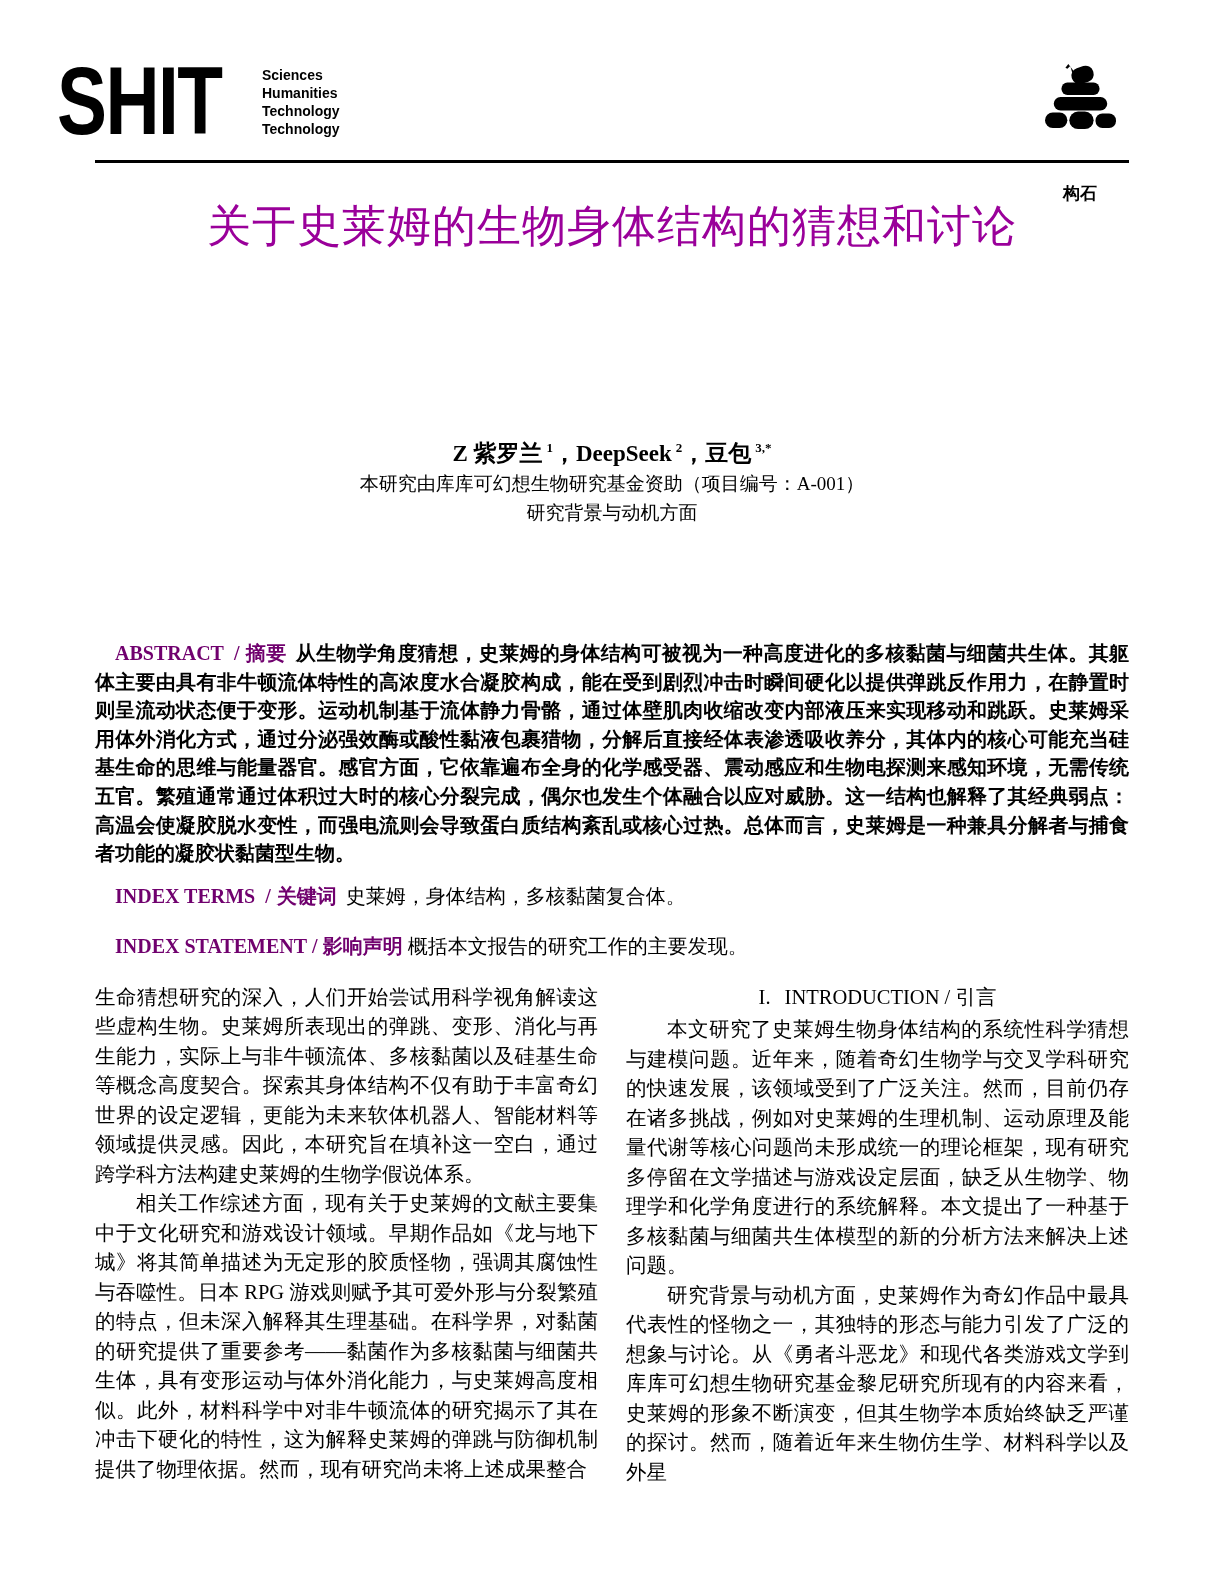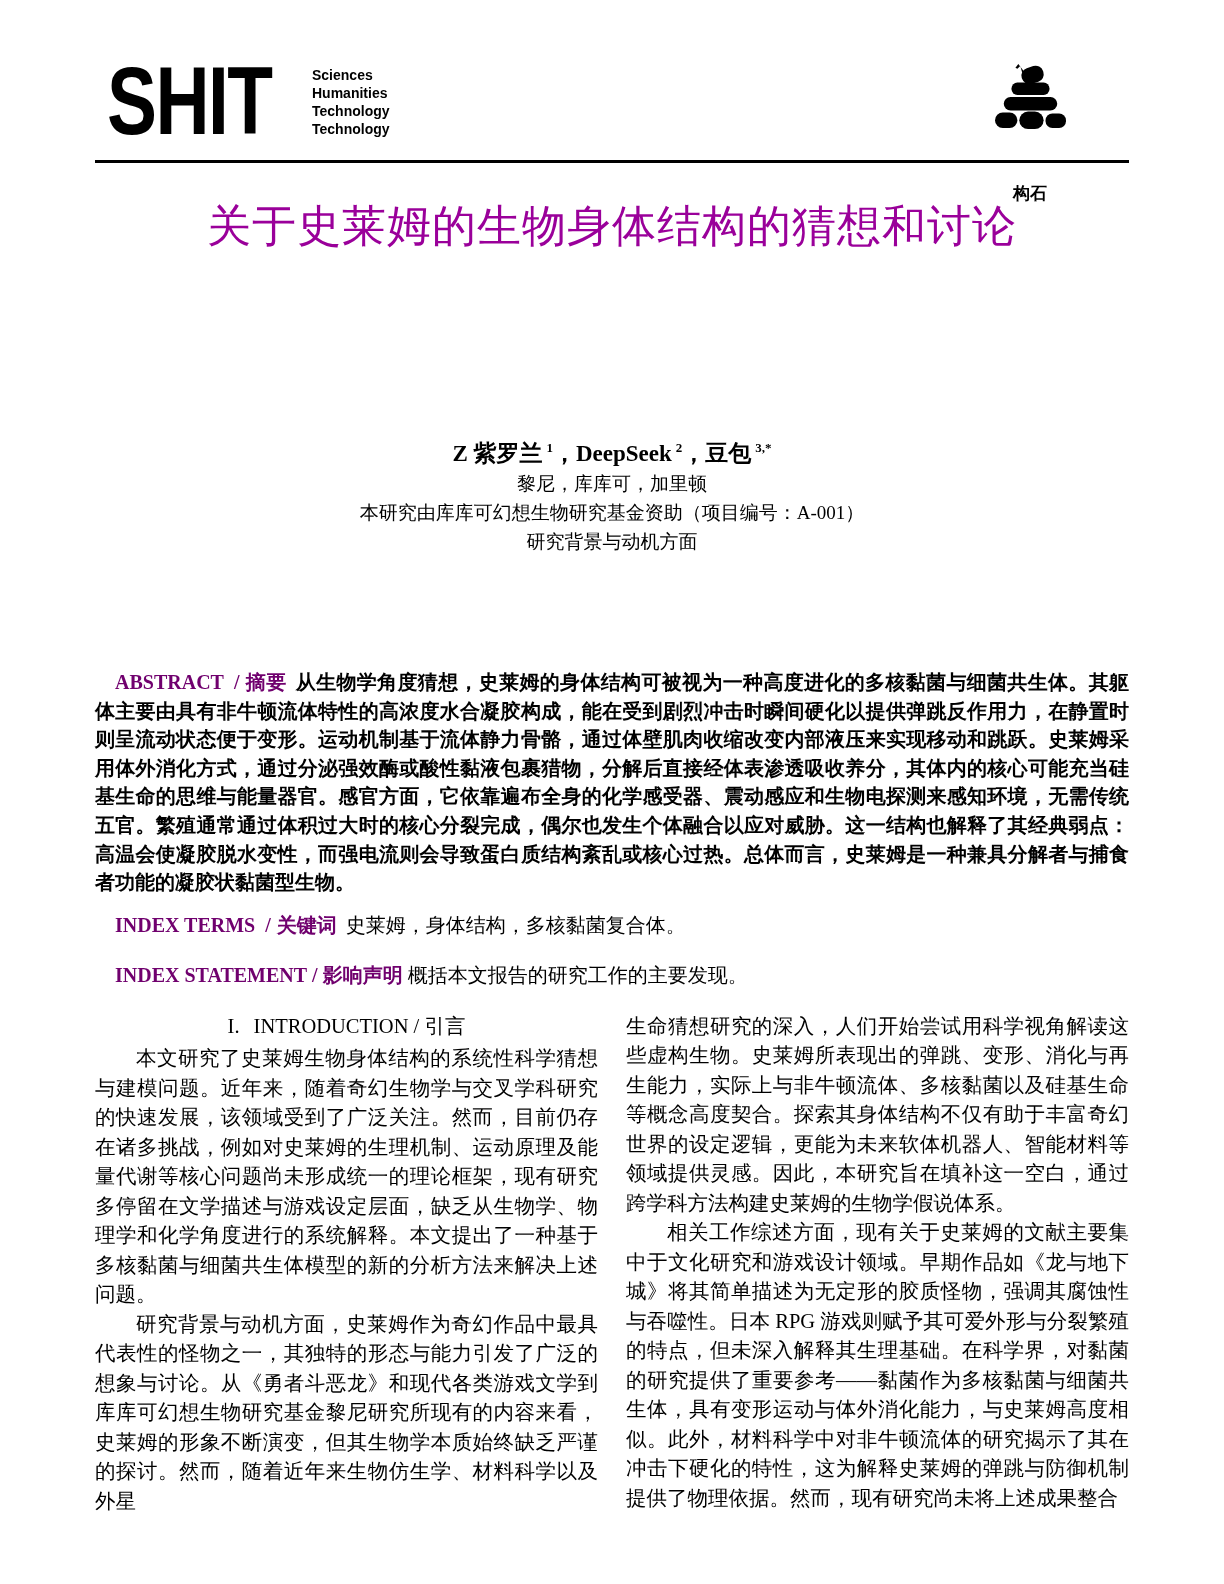--- a/index.html
+++ b/index.html
@@ -14,21 +14,21 @@
   .page{
     position:relative;
     width:1224px;height:1584px;
     background:var(--paper);
     margin:0 auto;
     overflow:hidden;
   }
 
   
   .masthead{
-    margin:62px 107px 0;
+    margin:62px 57px 0;
     height:94px;
     display:flex;
     justify-content:space-between;
     align-items:flex-start;
   }
   .brand{display:flex;align-items:flex-start;}
   .brand-acronym{
     font-family:"Liberation Sans","DejaVu Sans",sans-serif;
     font-weight:900;
     font-size:96px;
@@ -166,36 +166,35 @@
     </div>
   </div>
   <div class="rule"></div>
 
   <h1 class="title">关于史莱姆的生物身体结构的猜想和讨论</h1>
 
   <div class="authors">
     <div class="author-line">
       <span>Z 紫罗兰</span><sup>1</sup><span>，</span><span>DeepSeek</span><sup>2</sup><span>，</span><span>豆包</span><sup>3,*</sup>
     </div>
-    <div class="affil">黎尼，库库可，加里顿</div>
     <div class="affil">本研究由库库可幻想生物研究基金资助（项目编号：A-001）</div>
     <div class="affil">研究背景与动机方面</div>
   </div>
 
   <p class="abstract"><span class="lab lab-en">ABSTRACT</span><span class="lab">/</span><span class="lab lab-cn">摘要</span> <span>从生物学角度猜想，史莱姆的身体结构可被视为一种高度进化的多核黏菌与细菌共生体。其躯体主要由具有非牛顿流体特性的高浓度水合凝胶构成，能在受到剧烈冲击时瞬间硬化以提供弹跳反作用力，在静置时则呈流动状态便于变形。运动机制基于流体静力骨骼，通过体壁肌肉收缩改变内部液压来实现移动和跳跃。史莱姆采用体外消化方式，通过分泌强效酶或酸性黏液包裹猎物，分解后直接经体表渗透吸收养分，其体内的核心可能充当硅基生命的思维与能量器官。感官方面，它依靠遍布全身的化学感受器、震动感应和生物电探测来感知环境，无需传统五官。繁殖通常通过体积过大时的核心分裂完成，偶尔也发生个体融合以应对威胁。这一结构也解释了其经典弱点：高温会使凝胶脱水变性，而强电流则会导致蛋白质结构紊乱或核心过热。总体而言，史莱姆是一种兼具分解者与捕食者功能的凝胶状黏菌型生物。</span></p>
 
   <p class="meta-line"><span class="lab lab-en">INDEX TERMS</span><span class="lab">/</span><span class="lab lab-cn">关键词</span> <span>史莱姆，身体结构，多核黏菌复合体。</span></p>
 
   <p class="meta-line impact"><span class="lab">INDEX STATEMENT</span><span class="lab" style="margin:0 5px;">/</span><span class="lab">影响声明</span> <span>概括本文报告的研究工作的主要发现。</span></p>
 
   <div class="cols">
+    <div class="col">
+      <p class="body">生命猜想研究的深入，人们开始尝试用科学视角解读这些虚构生物。史莱姆所表现出的弹跳、变形、消化与再生能力，实际上与非牛顿流体、多核黏菌以及硅基生命等概念高度契合。探索其身体结构不仅有助于丰富奇幻世界的设定逻辑，更能为未来软体机器人、智能材料等领域提供灵感。因此，本研究旨在填补这一空白，通过跨学科方法构建史莱姆的生物学假说体系。</p>
+      <p class="body ind">相关工作综述方面，现有关于史莱姆的文献主要集中于文化研究和游戏设计领域。早期作品如《龙与地下城》将其简单描述为无定形的胶质怪物，强调其腐蚀性与吞噬性。日本 RPG 游戏则赋予其可爱外形与分裂繁殖的特点，但未深入解释其生理基础。在科学界，对黏菌的研究提供了重要参考——黏菌作为多核黏菌与细菌共生体，具有变形运动与体外消化能力，与史莱姆高度相似。此外，材料科学中对非牛顿流体的研究揭示了其在冲击下硬化的特性，这为解释史莱姆的弹跳与防御机制提供了物理依据。然而，现有研究尚未将上述成果整合</p>
+    </div>
     <div class="col">
       <h2 class="sec"><span class="secnum">I.</span><span>INTRODUCTION / 引言</span></h2>
       <p class="body ind">本文研究了史莱姆生物身体结构的系统性科学猜想与建模问题。近年来，随着奇幻生物学与交叉学科研究的快速发展，该领域受到了广泛关注。然而，目前仍存在诸多挑战，例如对史莱姆的生理机制、运动原理及能量代谢等核心问题尚未形成统一的理论框架，现有研究多停留在文学描述与游戏设定层面，缺乏从生物学、物理学和化学角度进行的系统解释。本文提出了一种基于多核黏菌与细菌共生体模型的新的分析方法来解决上述问题。</p>
       <p class="body ind">研究背景与动机方面，史莱姆作为奇幻作品中最具代表性的怪物之一，其独特的形态与能力引发了广泛的想象与讨论。从《勇者斗恶龙》和现代各类游戏文学到库库可幻想生物研究基金黎尼研究所现有的内容来看，史莱姆的形象不断演变，但其生物学本质始终缺乏严谨的探讨。然而，随着近年来生物仿生学、材料科学以及外星</p>
     </div>
-    <div class="col">
-      <p class="body">生命猜想研究的深入，人们开始尝试用科学视角解读这些虚构生物。史莱姆所表现出的弹跳、变形、消化与再生能力，实际上与非牛顿流体、多核黏菌以及硅基生命等概念高度契合。探索其身体结构不仅有助于丰富奇幻世界的设定逻辑，更能为未来软体机器人、智能材料等领域提供灵感。因此，本研究旨在填补这一空白，通过跨学科方法构建史莱姆的生物学假说体系。</p>
-      <p class="body ind">相关工作综述方面，现有关于史莱姆的文献主要集中于文化研究和游戏设计领域。早期作品如《龙与地下城》将其简单描述为无定形的胶质怪物，强调其腐蚀性与吞噬性。日本 RPG 游戏则赋予其可爱外形与分裂繁殖的特点，但未深入解释其生理基础。在科学界，对黏菌的研究提供了重要参考——黏菌作为多核黏菌与细菌共生体，具有变形运动与体外消化能力，与史莱姆高度相似。此外，材料科学中对非牛顿流体的研究揭示了其在冲击下硬化的特性，这为解释史莱姆的弹跳与防御机制提供了物理依据。然而，现有研究尚未将上述成果整合</p>
-    </div>
   </div>
 
 </div>
 
 </body></html>

